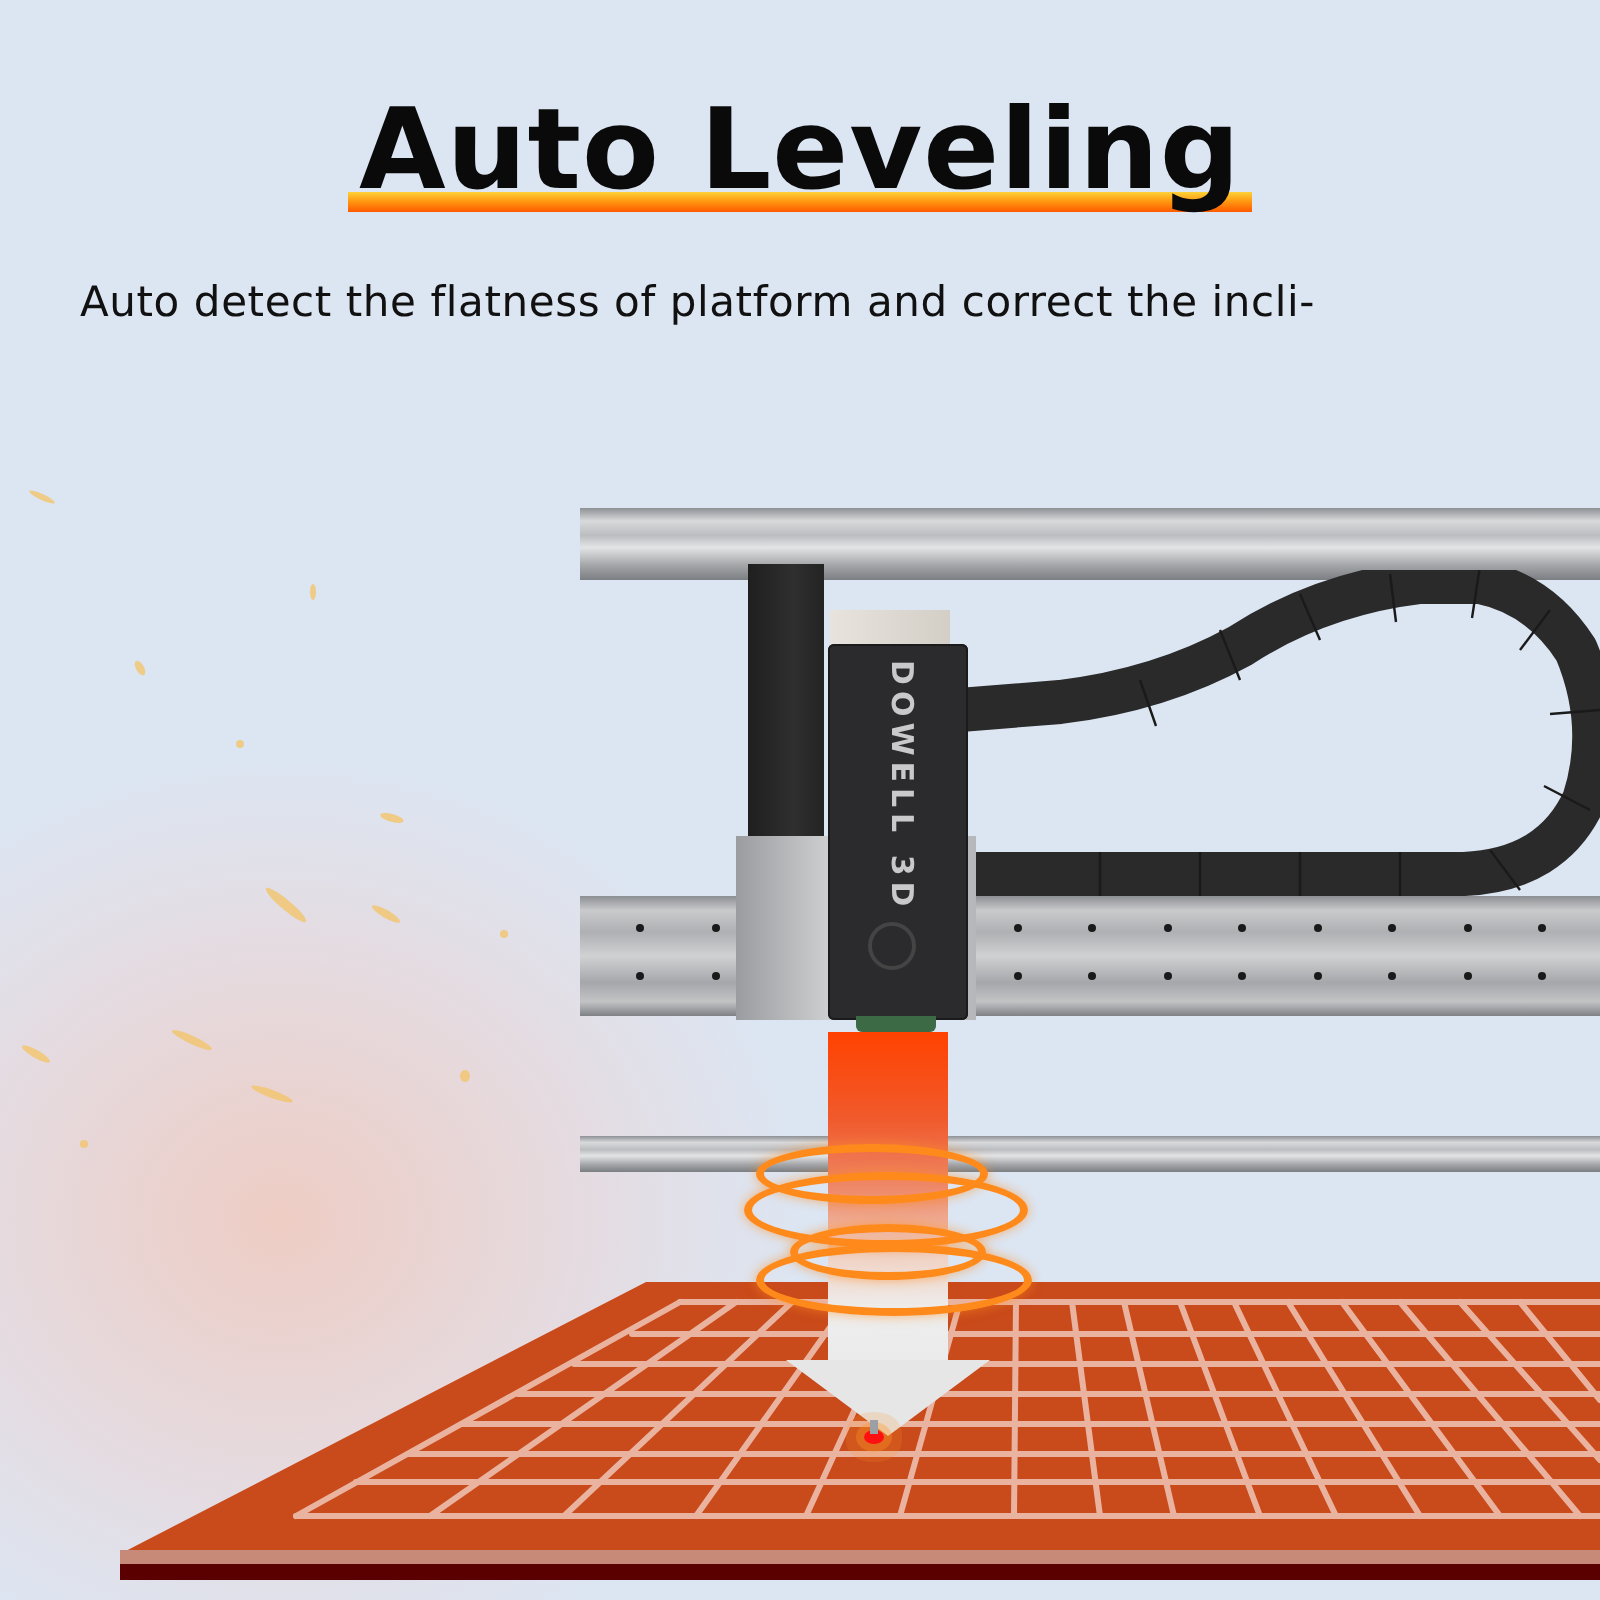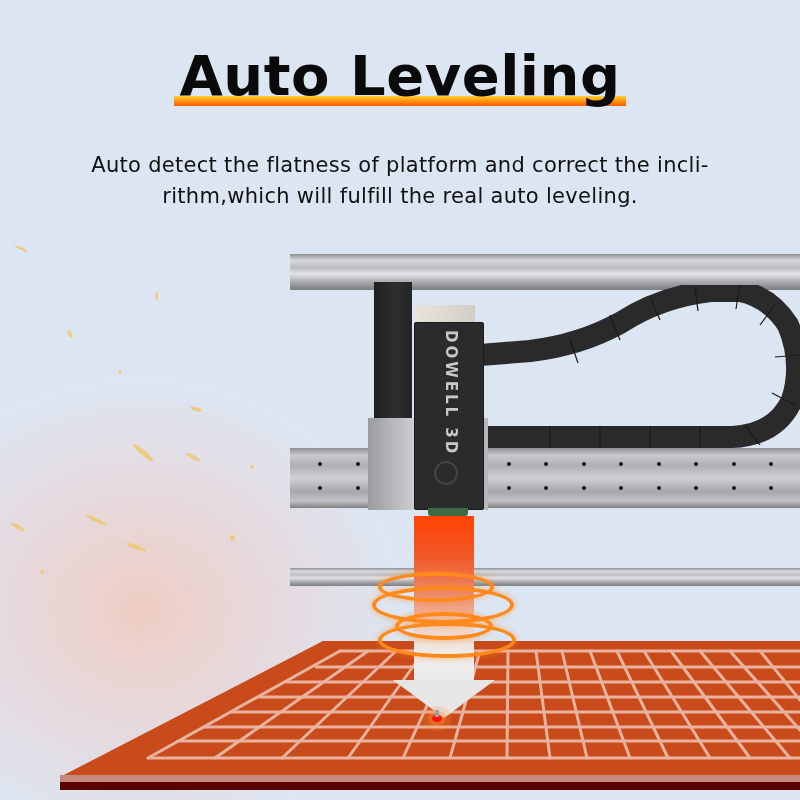--- a/index.html
+++ b/index.html
@@ -4,21 +4,21 @@
 <style>
   html,body{margin:0;padding:0;}
   body{width:800px;height:800px;overflow:hidden;position:relative;background:#dce6f3;font-family:"DejaVu Sans",sans-serif;}
   .bg-haze{position:absolute;left:-120px;top:380px;width:520px;height:460px;border-radius:50%;
     background:radial-gradient(ellipse at center, rgba(244,196,180,0.75) 0%, rgba(240,205,200,0.45) 40%, rgba(220,230,243,0) 72%);}
   .headline{position:absolute;left:0;top:44px;width:800px;text-align:center;}
   .title-wrap{display:inline-block;position:relative;}
   .title{position:relative;z-index:2;font-family:"DejaVu Sans",sans-serif;font-weight:bold;font-size:56px;letter-spacing:0.5px;color:#0a0a0a;line-height:64px;}
   .title-underline{position:absolute;left:-6px;right:-6px;bottom:2px;height:10px;z-index:1;
     background:linear-gradient(to bottom,#ffd23a 0%,#ff9a12 45%,#ff5a00 100%);}
-  .desc{position:absolute;left:40px;top:136px;width:720px;text-align:center;font-family:"DejaVu Sans",sans-serif;font-size:21px;line-height:31px;color:#111;letter-spacing:0.3px;margin-top:14px;}
+  .desc{position:absolute;left:40px;top:136px;width:720px;font-family:"DejaVu Sans",sans-serif;font-size:21px;line-height:31px;color:#111;letter-spacing:0.3px;}
   .rail{position:absolute;background:linear-gradient(to bottom,#8e9195 0%,#d8d9db 18%,#bcbdc0 38%,#e3e4e6 55%,#a7a9ac 78%,#7b7e82 100%);}
   .rail-top{left:290px;top:254px;width:510px;height:36px;}
   .rail-mid{left:290px;top:448px;width:510px;height:60px;
     background:linear-gradient(to bottom,#8c8f93 0%,#c9cacc 12%,#aeb0b3 30%,#d0d1d3 50%,#a5a7aa 72%,#c2c3c5 88%,#7e8185 100%);}
   .rail-bot{left:290px;top:568px;width:510px;height:18px;}
   .bolt{position:absolute;width:4px;height:4px;border-radius:50%;background:#1a1a1a;}
   .carriage-post{position:absolute;left:374px;top:282px;width:38px;height:140px;background:linear-gradient(to right,#1f1f1f,#2f2f2f 60%,#232323);}
   .carriage-plate{position:absolute;left:368px;top:418px;width:120px;height:92px;background:linear-gradient(to right,#9a9c9f,#cfd0d2 40%,#b5b7ba);}
   .head-cap{position:absolute;left:415px;top:305px;width:60px;height:18px;background:linear-gradient(to right,#e8e3dc,#d3cec6);}
   .head-body{position:absolute;left:414px;top:322px;width:70px;height:188px;background:#2b2b2d;border-radius:3px;box-shadow:inset 0 0 0 1px #1b1b1b;}
@@ -55,21 +55,20 @@
 
 <div class="headline">
   <div class="title-wrap">
     <div class="title-underline"></div>
     <div class="title">Auto Leveling</div>
   </div>
 </div>
 
 <div class="desc">
   <div>Auto detect the flatness of platform and correct the incli-</div>
-  <div>rithm,which will fulfill the real auto leveling.</div>
 </div>
 
 <div>
   <div class="rail rail-top"></div>
 
   <svg style="position:absolute;left:470px;top:285px;" width="330" height="165" viewBox="0 0 330 165">
     <path d="M10 70 L60 66 Q110 60 150 38 Q190 12 240 6 L270 6 Q300 12 318 40 Q334 78 322 115 Q306 150 262 152 L15 152" fill="none" stroke="#2a2a2a" stroke-width="22" stroke-linejoin="round"></path>
     <g stroke="#1a1a1a" stroke-width="1.2">
       <line x1="100" y1="55" x2="108" y2="78"></line>
       <line x1="140" y1="30" x2="150" y2="55"></line>

